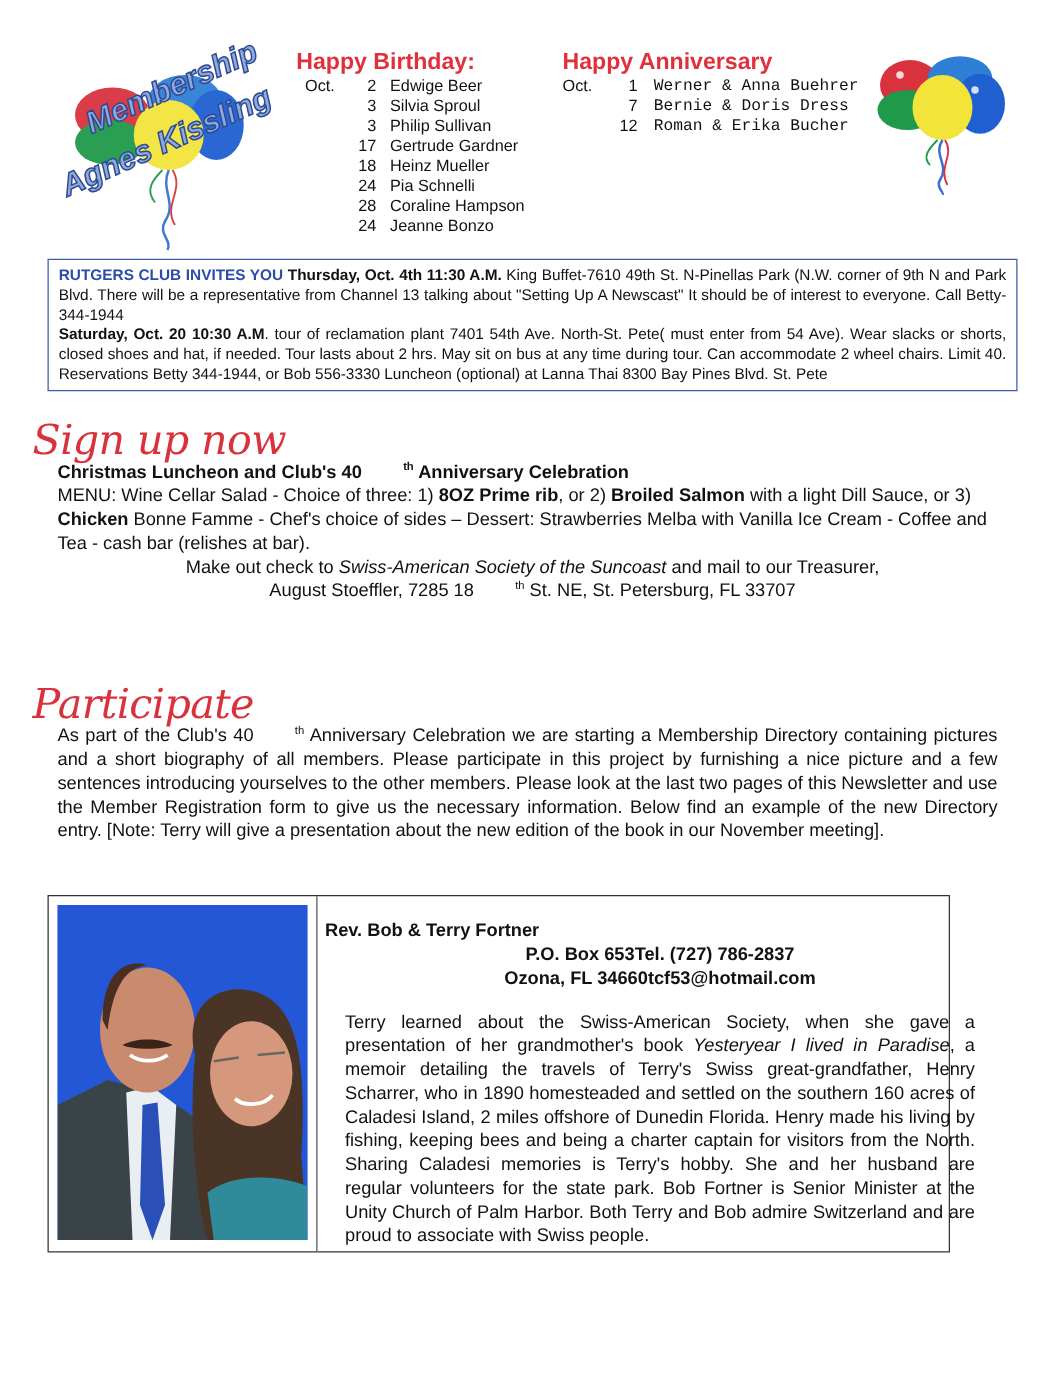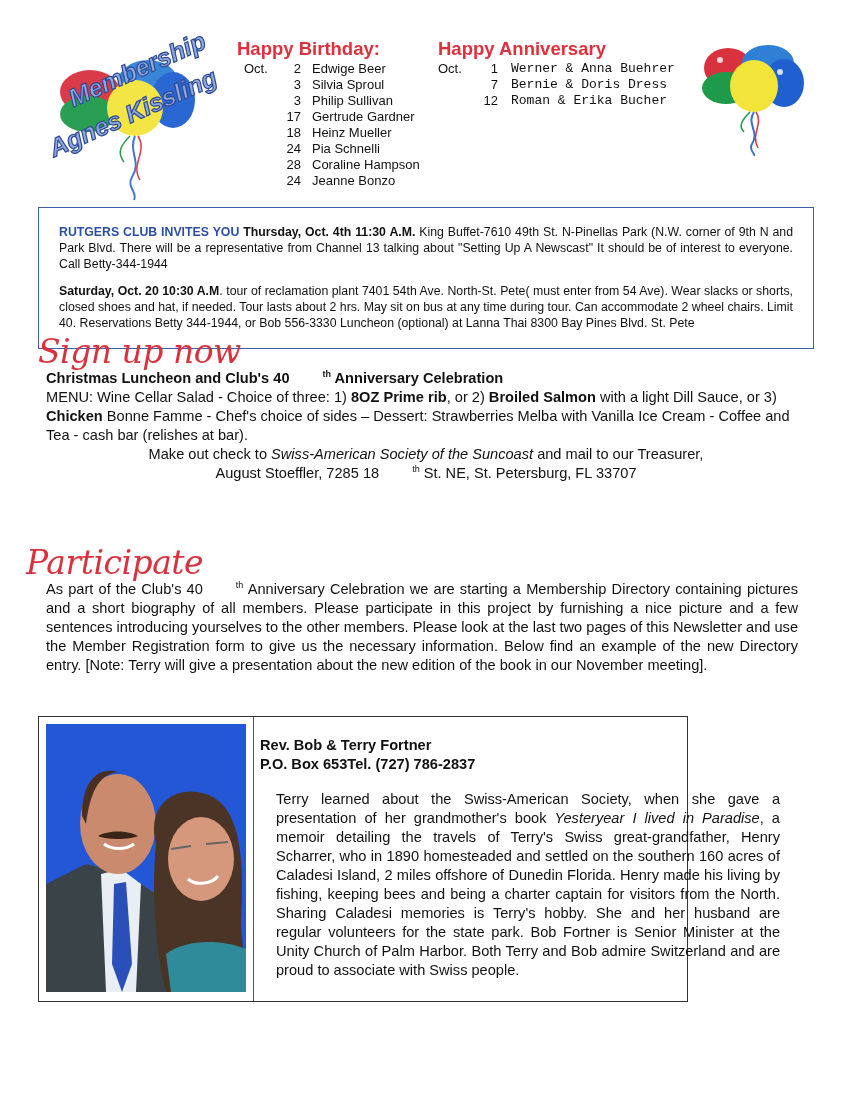--- a/index.html
+++ b/index.html
@@ -6,64 +6,64 @@
   body { width:850px; height:1100px; position:relative; overflow:hidden;
          font-family:"Liberation Sans", sans-serif; color:#111; }
   .abs { position:absolute; }
 
   
   .logo-art { left:30px; top:12px; width:200px; height:190px; }
   .logo-text { font-family:"Liberation Sans", sans-serif; font-weight:bold; font-style:italic;
                fill:#8fa9dc; stroke:#2e4a93; stroke-width:1.2; font-size:25px; }
 
   .bday { left:237px; top:38px; width:215px; }
-  .anniv { left:438px; top:38px; width:240px; }
+  .anniv { left:450px; top:38px; width:240px; }
   .sec-title { color:#e0303c; font-weight:bold; font-size:18.5px; line-height:22px; margin:0 0 1px 0; }
   .date-list { font-size:13px; line-height:16px; }
   .date-row { display:flex; }
   .date-row .mon { width:40px; padding-left:7px; box-sizing:border-box; }
   .date-row .day { width:24px; text-align:right; }
   .date-row .nm { padding-left:11px; }
   .anniv .date-row .mon { width:38px; padding-left:0; }
   .anniv .date-row .day { width:22px; }
   .anniv .date-row .nm { padding-left:13px;font-family:Liberation Mono, monospace; }
 
   .balloons-right { left:698px; top:38px; width:110px; height:118px; }
 
   
   .rutgers { left:38px; top:207px; width:776px; box-sizing:border-box;
              border:1.5px solid #3c5ea6; padding:5px 8px 4px 8px;
              font-size:12.3px; line-height:15.8px; text-align:justify; }
   .rutgers .blue { color:#2a4ea8; font-weight:bold; }
   .rutgers b { font-weight:bold; }
-  .rutgers p { margin:12px; }
+  .rutgers p { margin:0; }
 
   
   .script { color:#d9323d; font-family:"DejaVu Serif", serif; font-style:italic; }
-  .signup { left:38px; top:332px; font-size:33px; line-height:40px; letter-spacing:-0.5px; }
+  .signup { left:26px; top:332px; font-size:33px; line-height:40px; letter-spacing:-0.5px; }
   .participate { left:26px; top:543px; font-size:33px; line-height:40px; letter-spacing:-0.5px; }
 
   
   .lunch { left:46px; top:369px; width:760px; font-size:14.6px; line-height:19px; }
   .lunch p { margin:0; }
   .center { text-align:center; }
   sup { font-size:9px; line-height:0;padding-left:33px; }
 
   
   .part-body { left:46px; top:580px; width:752px; font-size:14.6px; line-height:19px; text-align:justify; }
 
   
-  .entry { left:38px; top:716px; width:650px; height:286px; border:1px solid #333;
+  .entry { left:38px; top:716px; width:722px; height:286px; border:1px solid #333;
            box-sizing:border-box; }
   .entry-photo-cell { position:absolute; left:0; top:0; width:214px; height:284px;
                       border-right:1px solid #555; }
   .photo { position:absolute; left:7px; top:7px; width:200px; height:268px; overflow:hidden; background:#1f4fd0; }
   .entry-text { position:absolute; left:221px; top:19px; width:536px; font-size:14.6px; line-height:19px; }
   .entry-text .bold { font-weight:bold; }
-  .entry-text .row { display:flex; justify-content:flex-start; }
+  .entry-text .row { display:flex; justify-content:center; }
   .bio { text-align:justify; margin:16px; }
 </style>
 </head>
 <body>
 
 <div class="abs logo-art">
   <svg width="200" height="190" viewBox="0 0 200 190">
     <g opacity="0.95">
       <ellipse cx="60" cy="80" rx="30" ry="22" fill="#d8323f"></ellipse>
       <ellipse cx="118" cy="70" rx="30" ry="22" fill="#2f7fd6"></ellipse>
@@ -201,15 +201,19 @@
         <path d="M120 230 C 140 215, 175 215, 200 225 L 200 268 L 125 268 Z" fill="#2f8a9a"></path>
       </svg>
     </div>
   </div>
   <div class="entry-text">
     <div class="bold">Rev. Bob &amp; Terry Fortner</div>
     <div class="row bold">
       <span>P.O. Box 653</span>
       <span>Tel. (727) 786-2837</span>
     </div>
+    <div class="row bold">
+      <span>Ozona, FL 34660</span>
+      <span>tcf53@hotmail.com</span>
+    </div>
     <p class="bio"><span>Terry learned about the Swiss-American Society, when she gave a presentation of her grandmother's book </span><i>Yesteryear I lived in Paradise</i><span>, a memoir detailing the travels of Terry's Swiss great-grandfather, Henry Scharrer, who in 1890 homesteaded and settled on the southern 160 acres of Caladesi Island, 2 miles offshore of Dunedin Florida.  Henry made his living by fishing, keeping bees and being a charter captain for visitors from the North.  Sharing Caladesi memories is Terry's hobby. She and her husband are regular volunteers for the state park.  Bob Fortner is Senior Minister at the Unity Church of Palm Harbor.  Both Terry and Bob admire Switzerland and are proud to associate with Swiss people.</span></p>
   </div>
 </div>
 
 </body></html>

